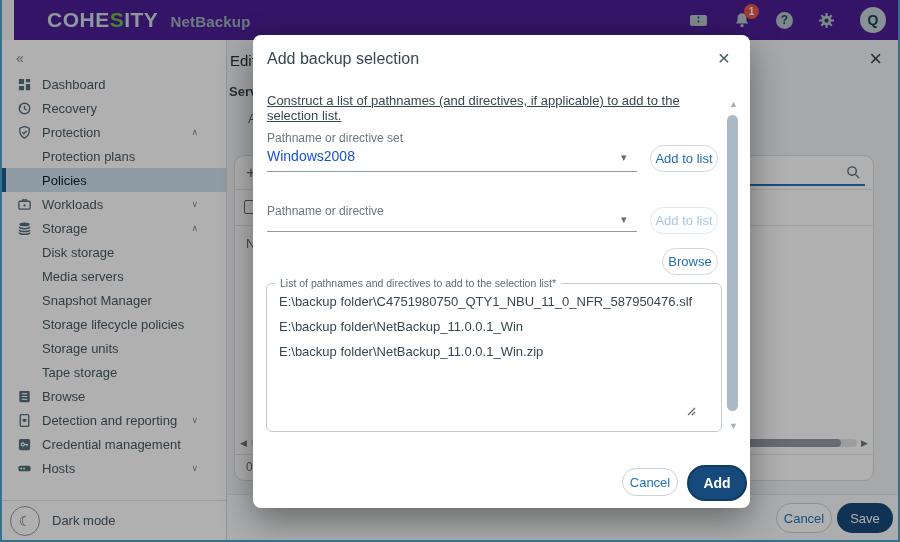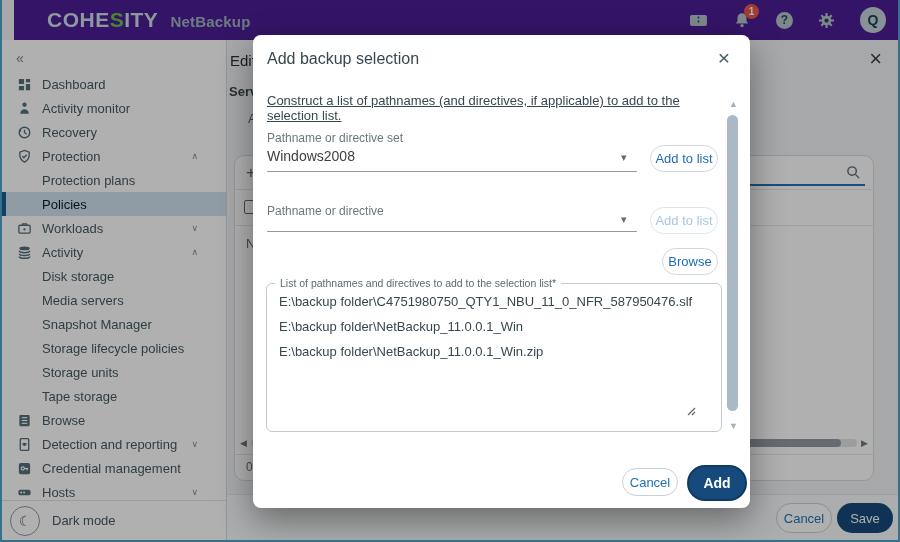--- a/index.html
+++ b/index.html
@@ -68,21 +68,21 @@
   .pg-save { position:absolute; right:5px; top:8px; width:56px; height:30px; }
 
   
   .overlay { position:absolute; inset:0; background:rgba(0,0,0,0.31); z-index:40; }
   .modal { position:absolute; left:251px; top:35px; width:497px; height:473px; background:#fff; border-radius:8px;
            box-shadow:0 12px 34px rgba(0,0,0,0.40); z-index:50; }
   .m-title { position:absolute; left:14px; top:15px; font-size:16px; color:#37474f; }
   .m-close { position:absolute; right:20px; top:12px; font-size:21px; color:#455a64; cursor:pointer; line-height:1; }
   .m-desc { position:absolute; left:14px; top:58px; width:444px; font-size:13px; color:#37474f;text-decoration:underline; }
   .f-label { position:absolute; left:14px; font-size:12px; color:#69787f; }
-  .f-value { position:absolute; left:14px; font-size:14px; color:#404040; }
+  .f-value { position:absolute; left:14px; font-size:14px; color:#1d4ed8; }
   .f-line { position:absolute; left:14px; width:370px; border-bottom:1px solid #8d9aa2; }
   .f-caret { position:absolute; left:368px; font-size:11px; color:#5f6b74; cursor:pointer; }
   .pill { position:absolute; display:flex; align-items:center; justify-content:center; height:27px; border-radius:14px;
           background:#fff; border:1px solid #cfd8dc; color:#1e6cb5; font-size:13px; cursor:pointer; }
   .pill.disabled { border-color:#dde6ea; color:#a6c6e2; cursor:default; }
   .m-fieldset { position:absolute; left:13px; top:242px; width:456px; height:155px; border:1px solid #c3cacf; border-radius:6px; }
   .m-fieldset legend { margin-left:8px; padding:0 5px; font-size:10.5px; color:#5c6a72; }
   .path-line { padding-left:12px; font-size:13px; color:#37474f; line-height:25px; white-space:nowrap; }
   .resize { position:absolute; right:24px; bottom:10px; }
   .ms-up   { position:absolute; right:12px; top:64px; font-size:9px; color:#9fb1bf; cursor:pointer; }
@@ -141,29 +141,20 @@
         <span class="nav-ic">
             <svg width="15" height="15" viewBox="0 0 16 16">
               <path d="M2 2h5.5v5.5H2zM9.5 2H14v3.5H9.5zM9.5 7.5H14V14H9.5zM2 9.5h5.5V14H2z" fill="#546e7a"></path>
             </svg>
           </span>
         <span>Dashboard</span>
       </div>
       <div class="nav-item">
         <span class="nav-ic">
             <svg width="15" height="15" viewBox="0 0 16 16">
-              <circle cx="8" cy="4" r="2.3" fill="#546e7a"></circle>
-              <path d="M3.5 13.5c0-3.1 2-4.8 4.5-4.8s4.5 1.7 4.5 4.8z" fill="#546e7a"></path>
-            </svg>
-          </span>
-        <span>Activity monitor</span>
-      </div>
-      <div class="nav-item">
-        <span class="nav-ic">
-            <svg width="15" height="15" viewBox="0 0 16 16">
               <circle cx="8" cy="8" r="5.6" fill="none" stroke="#546e7a" stroke-width="1.5"></circle>
               <path d="M8 5v3.2l2.3 1.4" fill="none" stroke="#546e7a" stroke-width="1.4"></path>
               <path d="M2.4 4.5 L2 8 L5 6.2 Z" fill="#546e7a"></path>
             </svg>
           </span>
         <span>Recovery</span>
       </div>
       <div class="nav-item">
         <span class="nav-ic">
             <svg width="15" height="15" viewBox="0 0 16 16">
@@ -193,21 +184,21 @@
       </div>
       <div class="nav-item">
         <span class="nav-ic">
             <svg width="15" height="15" viewBox="0 0 16 16">
               <ellipse cx="8" cy="3.6" rx="5.5" ry="2" fill="#546e7a"></ellipse>
               <path d="M2.5 6.2c0 1.1 2.5 2 5.5 2s5.5-.9 5.5-2" fill="none" stroke="#546e7a" stroke-width="1.6"></path>
               <path d="M2.5 9.2c0 1.1 2.5 2 5.5 2s5.5-.9 5.5-2" fill="none" stroke="#546e7a" stroke-width="1.6"></path>
               <path d="M2.5 12.2c0 1.1 2.5 2 5.5 2s5.5-.9 5.5-2" fill="none" stroke="#546e7a" stroke-width="1.6"></path>
             </svg>
           </span>
-        <span>Activity</span>
+        <span>Storage</span>
         <span class="chev">∧</span>
       </div>
       <div class="nav-item sub">
         <span>Disk storage</span>
       </div>
       <div class="nav-item sub">
         <span>Media servers</span>
       </div>
       <div class="nav-item sub">
         <span>Snapshot Manager</span>

